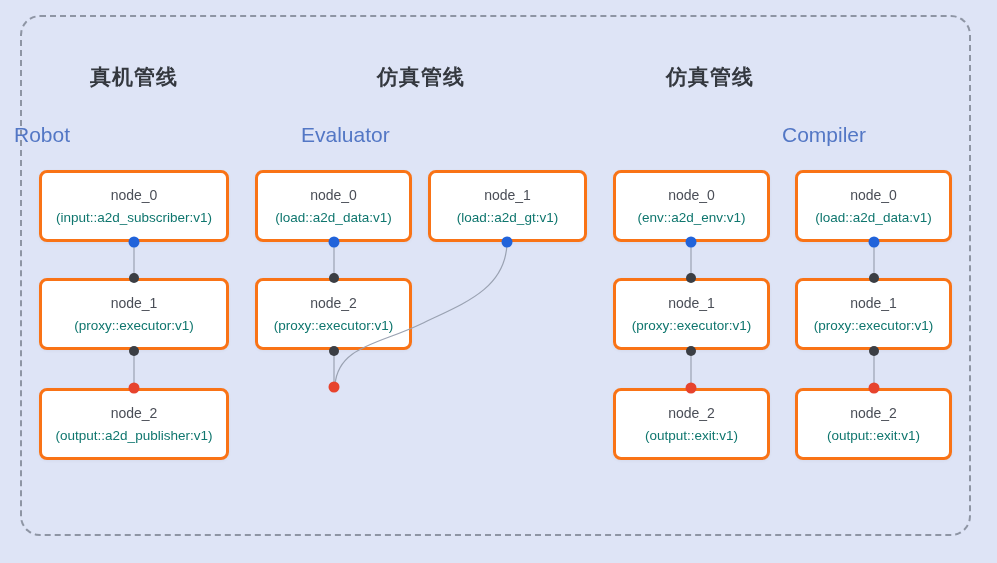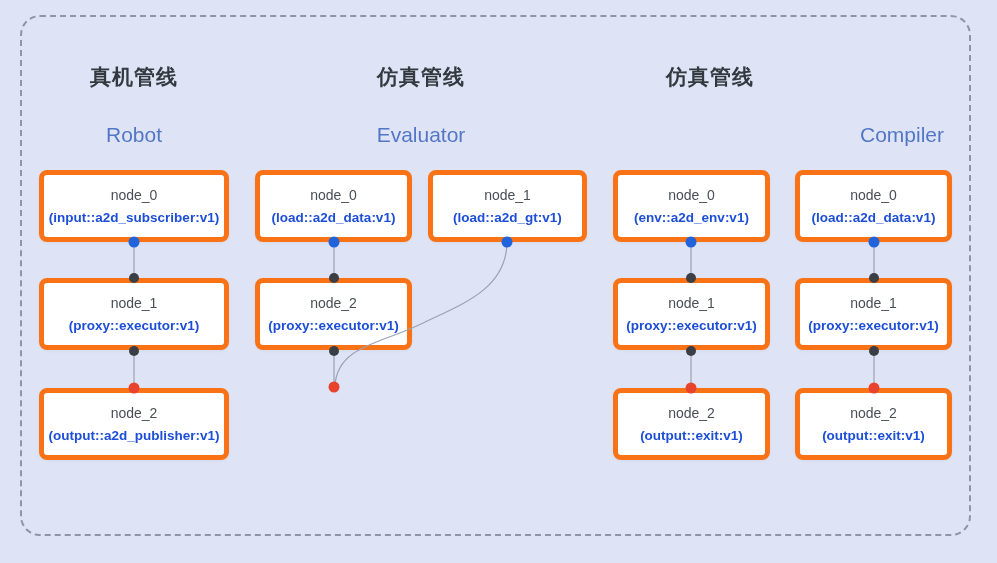--- a/index.html
+++ b/index.html
@@ -9,32 +9,32 @@
   }
   .frame{
     position:absolute;left:20px;top:15px;width:947px;height:517px;
     border:2.5px dashed #8e95a4;border-radius:20px;
   }
   .title-zh{
     position:absolute;width:240px;text-align:center;
     font-size:21px;font-weight:700;color:#34383f;letter-spacing:1px;
   }
   .title-en{
-    position:absolute;width:240px;text-align:center;
+    position:absolute;width:240px;text-align:left;
     font-size:21px;font-weight:400;color:#5377c5;
   }
   .node{
     position:absolute;height:72px;background:#ffffff;
-    border:5px solid #f97316;border-radius:8px;
+    border:3px solid #f97316;border-radius:8px;
     box-shadow:0 1px 3px rgba(70,80,110,0.06);
     display:flex;flex-direction:column;align-items:center;justify-content:center;
     gap:7px;box-sizing:border-box;text-align:center;
   }
   .nname{font-size:14px;color:#4a4e57;line-height:16px;}
-  .ntype{font-size:13.5px;color:#1d4ed8;line-height:16px;white-space:nowrap;font-weight:bold;}
+  .ntype{font-size:13.5px;color:#0f766e;line-height:16px;white-space:nowrap;}
   svg.overlay{position:absolute;left:0;top:0;pointer-events:none;}
 </style>
 </head>
 <body>
 
 <div class="canvas">
 
   <div class="frame"></div>
 
   <div class="title-zh" style="left:14px;top:63px">真机管线</div>

